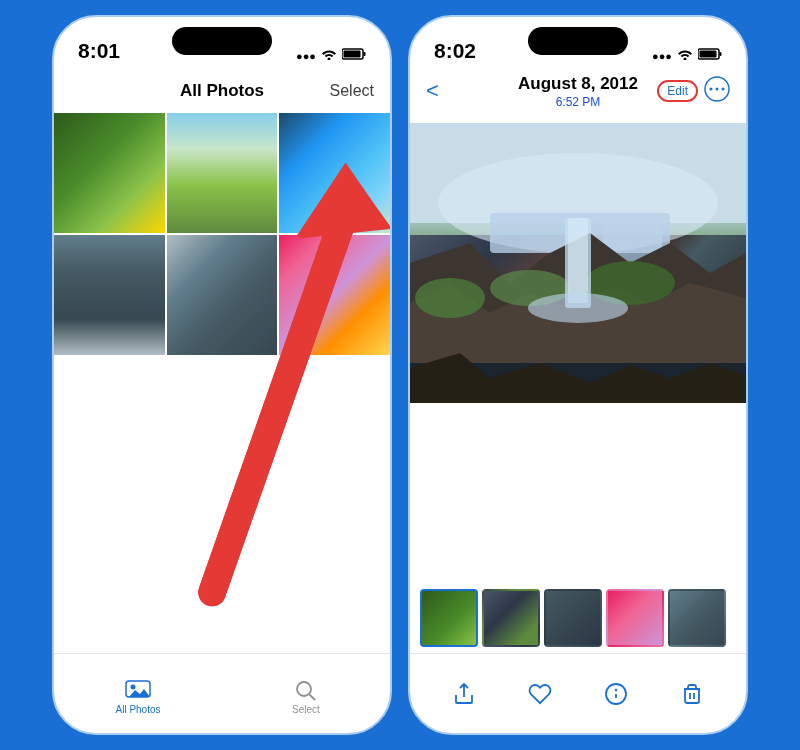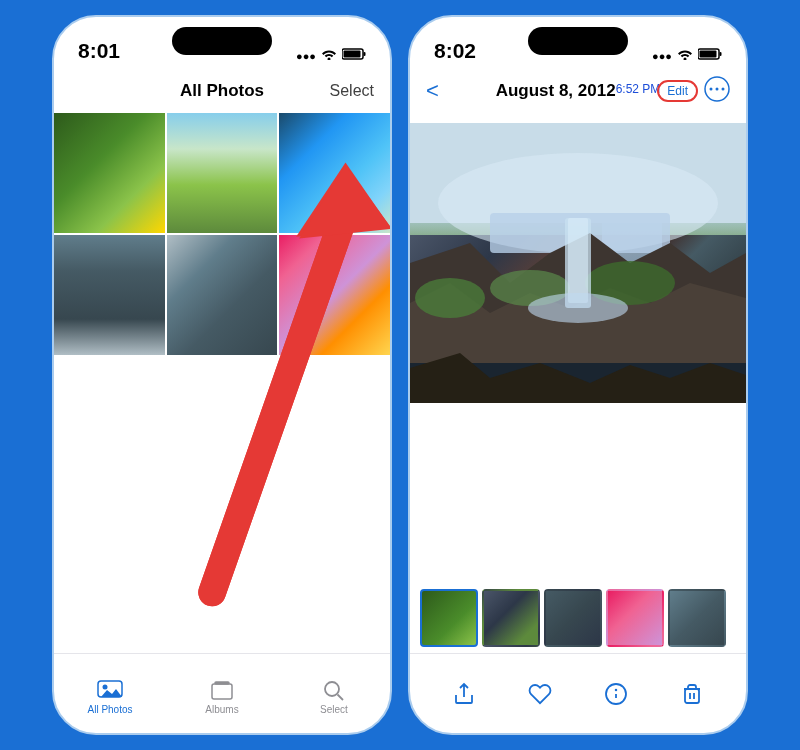--- a/index.html
+++ b/index.html
@@ -290,21 +290,22 @@
 
     
     .nav-subtitle {
       font-size: 12px;
       color: #1d4ed8;
       text-align: center;
       margin-top: 1px;
     }
     .nav-title-group {
       display: flex;
-      align-items: flex-start;
+      flex-direction: column;
+      align-items: center;
     }
 
     .spacer { flex: 1; }
   </style>
 </head>
 <body>
 
 <div class="phone">
   <div class="dynamic-island"></div>
 
@@ -377,29 +378,20 @@
         <svg width="26" height="22" viewBox="0 0 26 22" fill="#1a6fd4">
           <rect x="1" y="1" width="24" height="16" rx="3" fill="none" stroke="#1a6fd4" stroke-width="1.5"></rect>
           <circle cx="8" cy="7" r="2.5" fill="#1a6fd4"></circle>
           <polygon points="4,17 10,10 15,14 19,9 25,17" fill="#1a6fd4"></polygon>
         </svg>
       </div>
       <span class="tab-label active">All Photos</span>
     </div>
 
 
-    <div class="tab-item">
-      <div class="tab-icon">
-        <svg width="24" height="22" viewBox="0 0 24 22" fill="none" stroke="#8e8e93" stroke-width="1.5">
-          <rect x="2" y="4" width="20" height="15" rx="2"></rect>
-          <rect x="5" y="2" width="14" height="2" rx="1" fill="#8e8e93"></rect>
-        </svg>
-      </div>
-      <span class="tab-label">Albums</span>
-    </div>
 
     <div class="tab-item">
       <div class="tab-icon">
         <svg width="22" height="22" viewBox="0 0 22 22" fill="none" stroke="#8e8e93" stroke-width="1.8">
           <circle cx="9" cy="9" r="7"></circle>
           <line x1="14.5" y1="14.5" x2="20" y2="20"></line>
         </svg>
       </div>
       <span class="tab-label">Select</span>
     </div>

